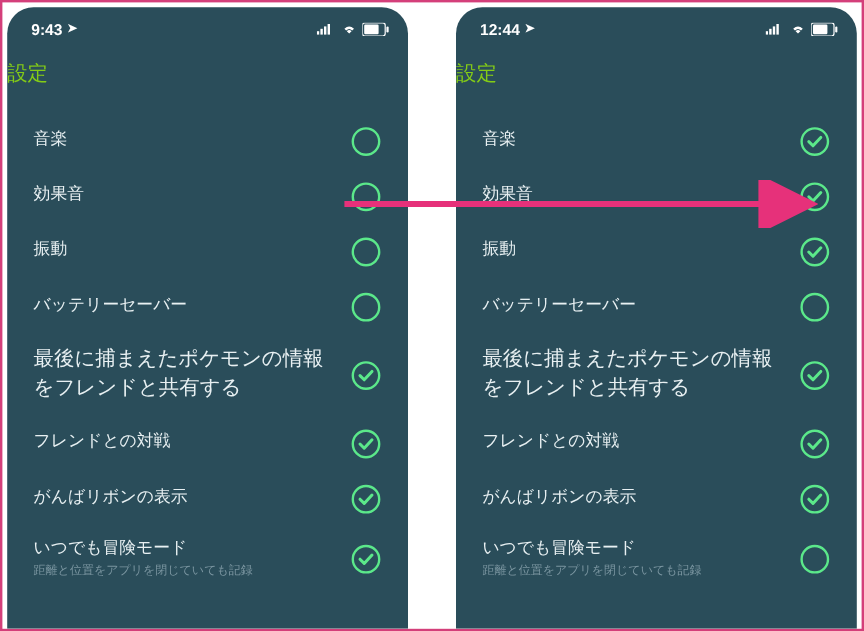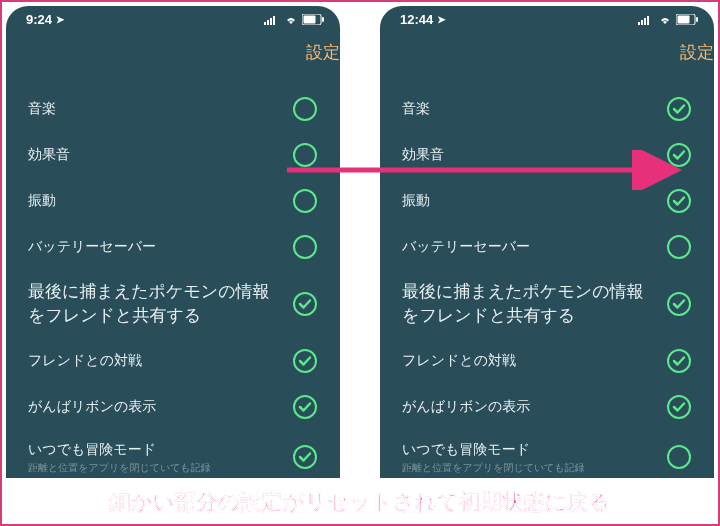--- a/index.html
+++ b/index.html
@@ -45,43 +45,44 @@
     justify-content: space-between;
     align-items: center;
     padding: 6px 16px 0 20px;
     font-size: 13px;
     font-weight: 600;
   }
   .status-left { display: flex; align-items: center; gap: 4px; }
   .status-right { display: flex; align-items: center; gap: 4px; }
   .location-arrow { font-size: 10px; }
   .header {
-    text-align: right;
+    text-align: left;
     padding: 14px 0 22px 0;
     font-size: 17px;
     font-weight: 400;
-    color: #fdba74;
+    color: #84cc16;
   }
   .settings-list {
     flex: 1;
     padding: 0 22px;
   }
   .setting-row {
     display: flex;
     justify-content: space-between;
     align-items: center;
     padding: 10px 0;
     min-height: 44px;
   }
   .setting-label {
     font-size: 14px;
     color: #e8f0f2;
     line-height: 1.4;
     flex: 1;
     padding-right: 10px;
+    font-family: Liberation Mono, monospace;
   }
   .setting-label.small { font-size: 17px; }
   .setting-subtitle {
     font-size: 10px;
     color: #7a95a0;
     margin-top: 2px;
   }
   .toggle {
     width: 26px;
     height: 26px;
@@ -127,21 +128,21 @@
 </style>
 </head>
 <body>
 
 <div class="container">
   <div class="phones">
 
     <div class="phone">
       <div class="status-bar">
         <div class="status-left">
-          <span>9:24</span>
+          <span>9:43</span>
           <span class="location-arrow">➤</span>
         </div>
         <div class="status-right">
           <svg width="16" height="10" viewBox="0 0 16 10">
             <rect x="0" y="7" width="2" height="3" fill="#fff"></rect>
             <rect x="3" y="5" width="2" height="5" fill="#fff"></rect>
             <rect x="6" y="3" width="2" height="7" fill="#fff"></rect>
             <rect x="9" y="1" width="2" height="9" fill="#fff"></rect>
           </svg>
           <svg width="14" height="10" viewBox="0 0 14 10">
@@ -303,16 +304,13 @@
 
   <svg class="arrow-overlay" viewBox="0 0 400 40">
     <defs>
       <marker id="ah" markerWidth="10" markerHeight="10" refX="7" refY="5" orient="auto">
         <path d="M0,0 L10,5 L0,10 Z" fill="#e6317a"></path>
       </marker>
     </defs>
     <line x1="5" y1="20" x2="385" y2="20" stroke="#e6317a" stroke-width="5" marker-end="url(#ah)"></line>
   </svg>
 
-  <div class="caption-bar">
-    <div class="caption-text">細かい部分の設定がリセットされて初期状態に戻る</div>
-  </div>
 </div>
 
 </body></html>

